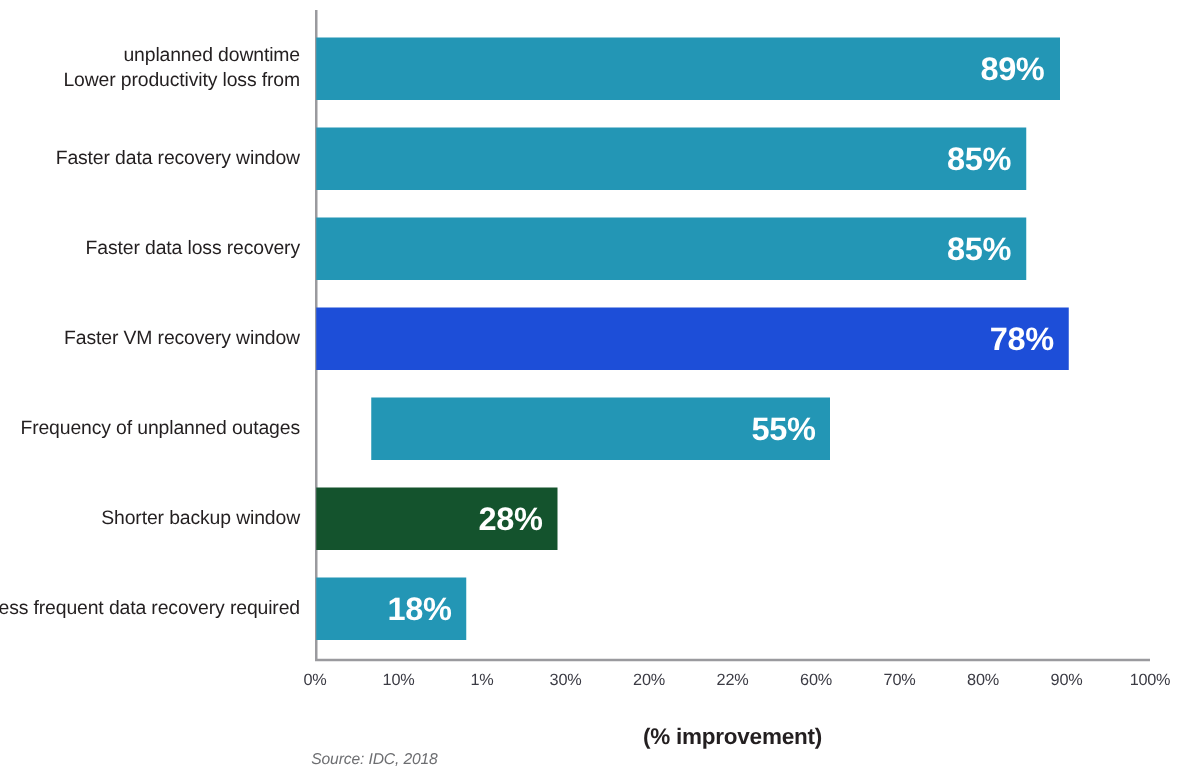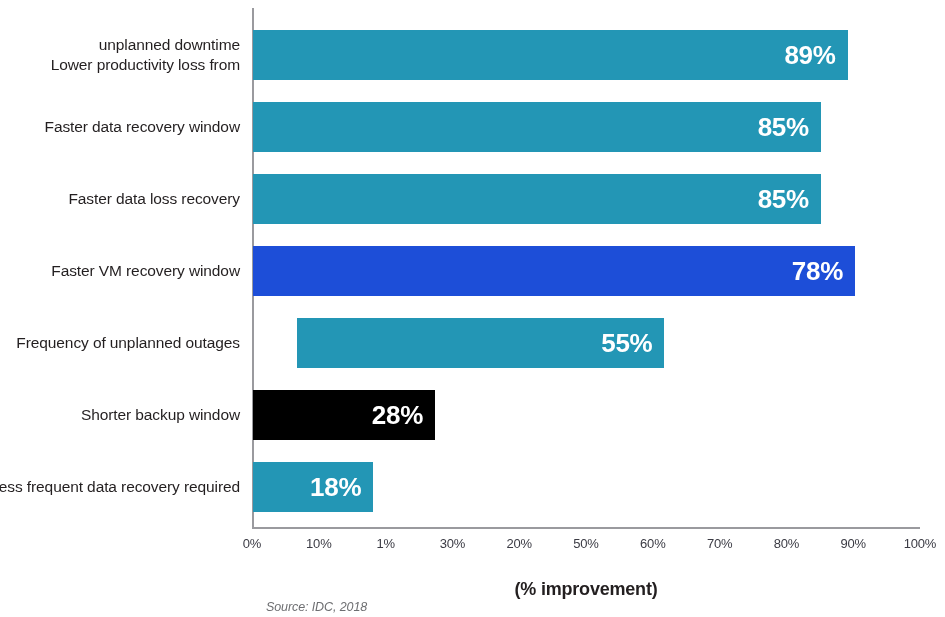--- a/index.html
+++ b/index.html
@@ -113,21 +113,21 @@
     top: 579px;
     width: 668px;
     text-align: center;
     font-size: 18px;
     font-weight: bold;
     color: #231f20;
     letter-spacing: -0.2px;
   }
   .source-note {
     position: absolute;
-    left: 266px;
+    left: 249px;
     top: 600px;
     font-size: 12.5px;
     font-style: italic;
     color: #6d6e71;
     letter-spacing: -0.1px;
   }
 </style>
 </head>
 <body>
 
@@ -188,21 +188,21 @@
         <div class="bar" style="width: 367.4px; background: rgb(35, 150, 181); margin-left: 44px;">
           <div class="bar-value" style="color: rgb(255, 255, 255);">55%</div>
         </div>
       </div>
       <div class="row" style="top: 382px;">
         <div class="cat-label">
           <div>
             <span>Shorter backup window</span>
           </div>
         </div>
-        <div class="bar" style="width: 182px; background: #000000;">
+        <div class="bar" style="width: 158px; background: #14532d; padding-left: 35px;">
           <div class="bar-value" style="color: rgb(255, 255, 255);">28%</div>
         </div>
       </div>
       <div class="row" style="top: 454px;">
         <div class="cat-label">
           <div>
             <span>Less frequent data recovery required</span>
           </div>
         </div>
         <div class="bar" style="width: 120.24px; background: rgb(35, 150, 181);">
@@ -210,21 +210,21 @@
         </div>
       </div>
     </div>
 
   <div class="xticks">
       <div class="xtick" style="left: 0px;">0%</div>
       <div class="xtick" style="left: 66.8px;">10%</div>
       <div class="xtick" style="left: 133.6px;">1%</div>
       <div class="xtick" style="left: 200.4px;">30%</div>
       <div class="xtick" style="left: 267.2px;">20%</div>
-      <div class="xtick" style="left: 334px;">50%</div>
+      <div class="xtick" style="left: 334px;">22%</div>
       <div class="xtick" style="left: 400.8px;">60%</div>
       <div class="xtick" style="left: 467.6px;">70%</div>
       <div class="xtick" style="left: 534.4px;">80%</div>
       <div class="xtick" style="left: 601.2px;">90%</div>
       <div class="xtick" style="left: 668px;">100%</div>
     </div>
 
   <div class="axis-title">(% improvement)</div>
 
   <div class="source-note">Source: IDC, 2018</div>

